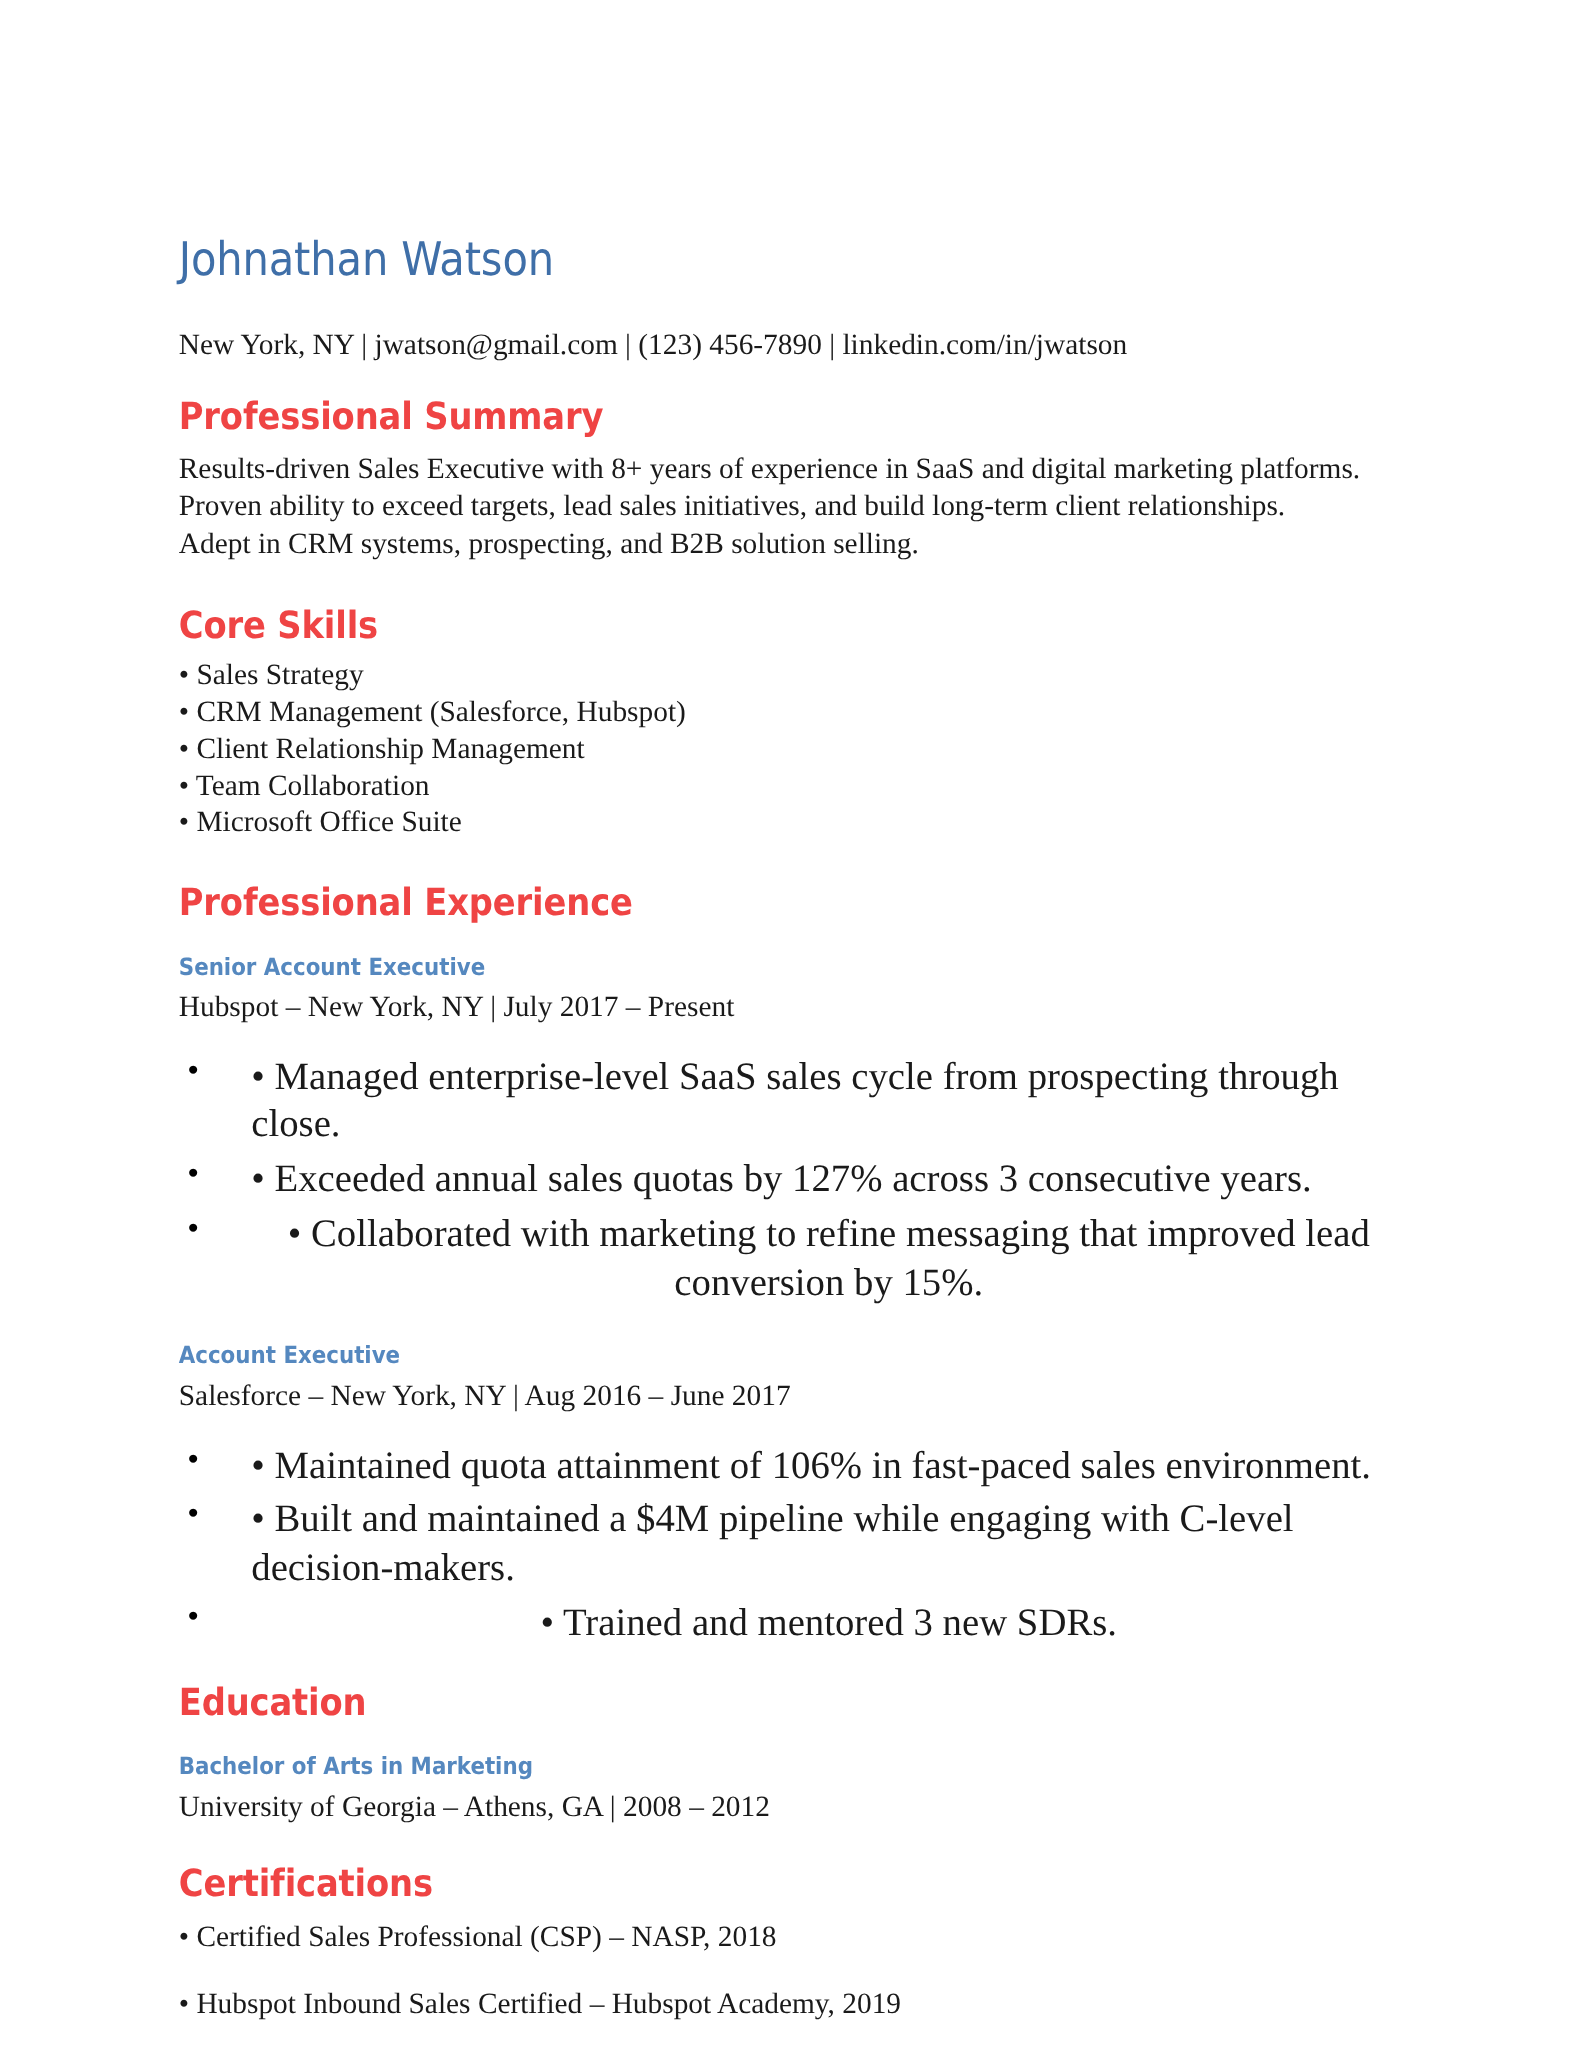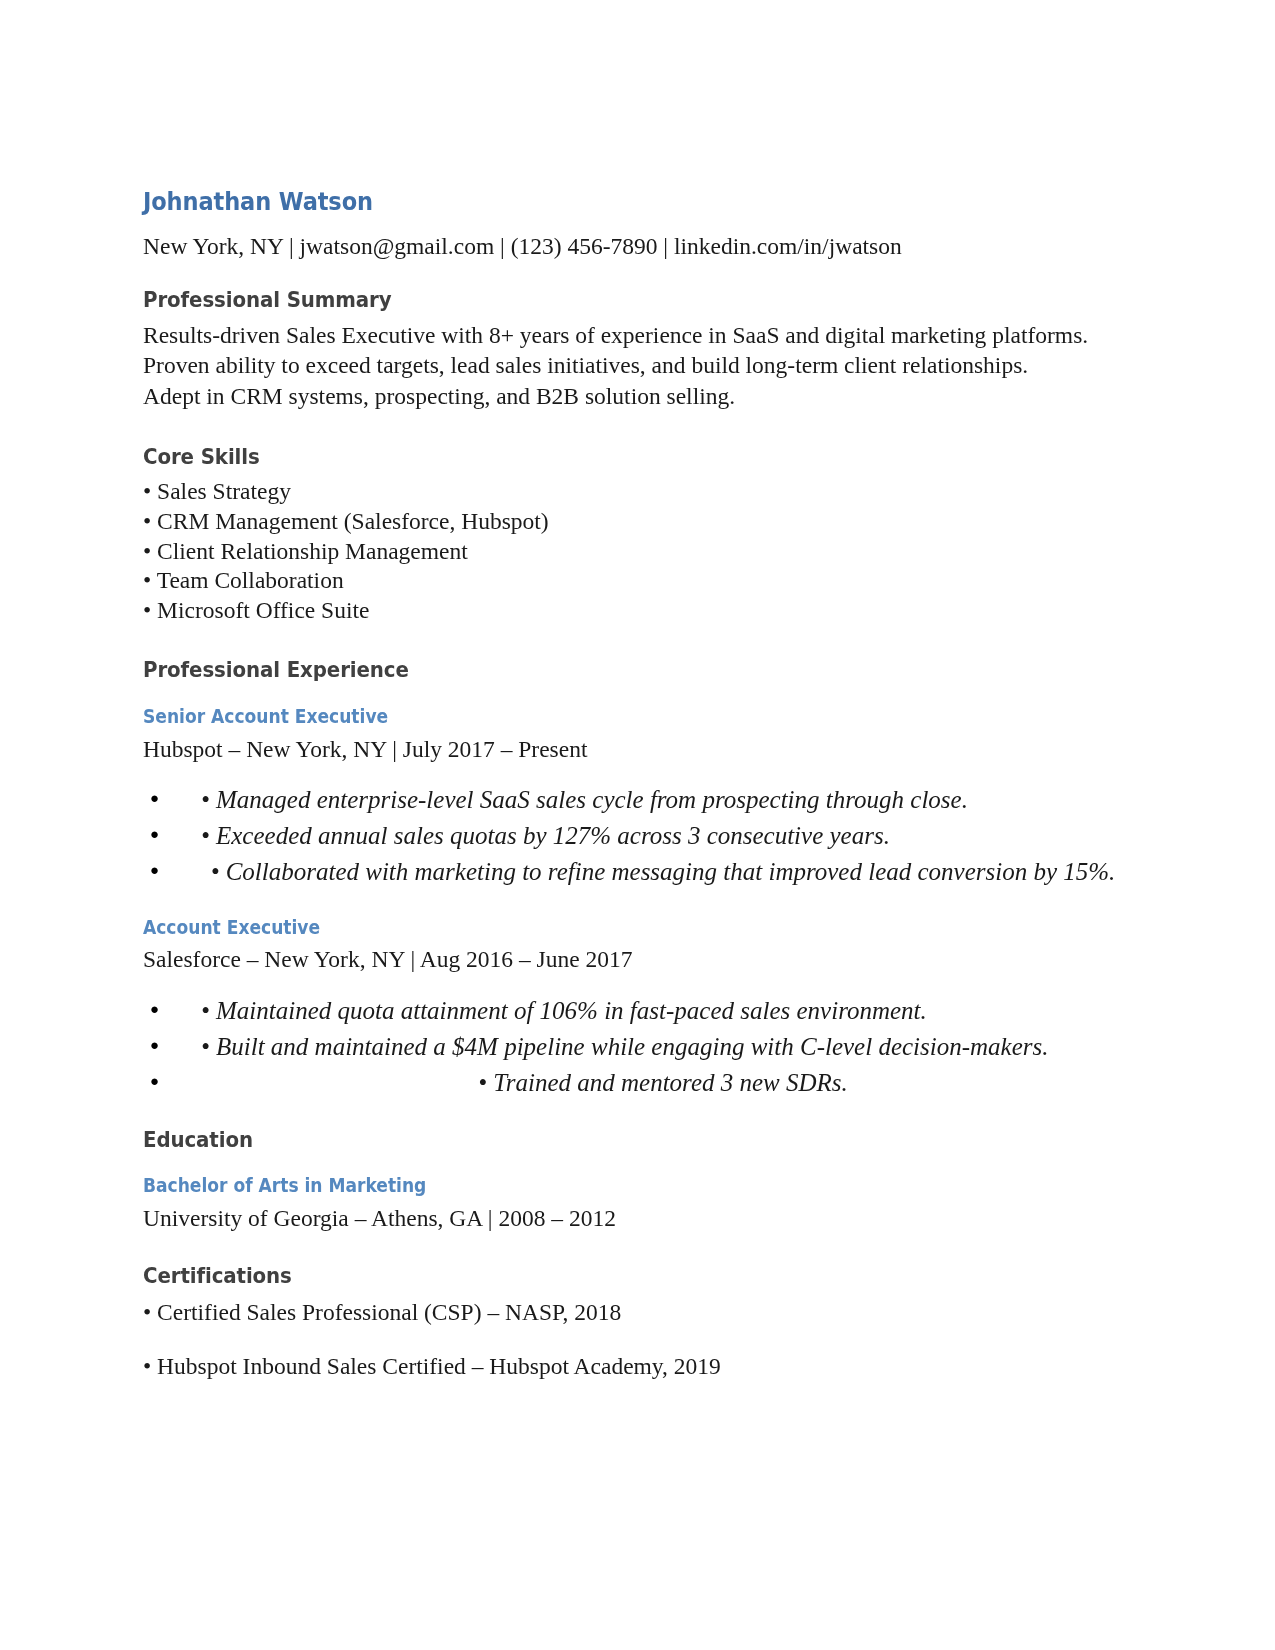--- a/index.html
+++ b/index.html
@@ -17,40 +17,40 @@
   .page {
     position: relative;
     width: 1275px;
     height: 1650px;
     background: #ffffff;
     box-sizing: border-box;
     padding: 188px 150px 0 143px;
   }
   .name {
     font-family: "DejaVu Sans Condensed", "Liberation Sans Narrow", "Liberation Sans", sans-serif;
-    font-weight: bold;
-    font-size: 25px;
+    font-weight: normal;
+    font-size: 37px;
     line-height: 1.1;
     color: #3f6fa8;
     letter-spacing: -0.1px;
-    margin: 0 0 16px 0;
+    margin: 0 0 33px 0;
   }
   .contact {
     font-size: 23.5px;
     line-height: 1.25;
     color: #1a1a1a;
     margin: 0 0 26px 0;
     white-space: nowrap;
   }
   .section-heading {
     font-family: "DejaVu Sans Condensed", "Liberation Sans Narrow", "Liberation Sans", sans-serif;
     font-weight: bold;
-    font-size: 22px;
+    font-size: 30px;
     line-height: 1.15;
-    color: #404040;
+    color: #ef4444;
     margin: 0 0 8px 0;
     letter-spacing: -0.1px;
   }
   .para {
     font-size: 23.5px;
     line-height: 1.29;
     margin: 0;
     color: #1a1a1a;
   }
   .summary-block {
@@ -79,26 +79,25 @@
     margin: 0 0 20px 0;
     color: #1a1a1a;
   }
   ul.exp-list {
     list-style: none;
     margin: 0 0 28px 0;
     padding: 0;
   }
   ul.exp-list li {
     position: relative;
-    font-size: 25px;
+    font-size: 31px;
     line-height: 1.25;
     padding-left: 58px;
     margin-bottom: 5px;
     color: #1a1a1a;
-    font-style: italic;
   }
   ul.exp-list li:last-child {
     margin-bottom: 0;
     text-align: center;
   }
   ul.exp-list li::before {
     content: "\25CF";
     position: absolute;
     left: 7px;
     top: 0;

